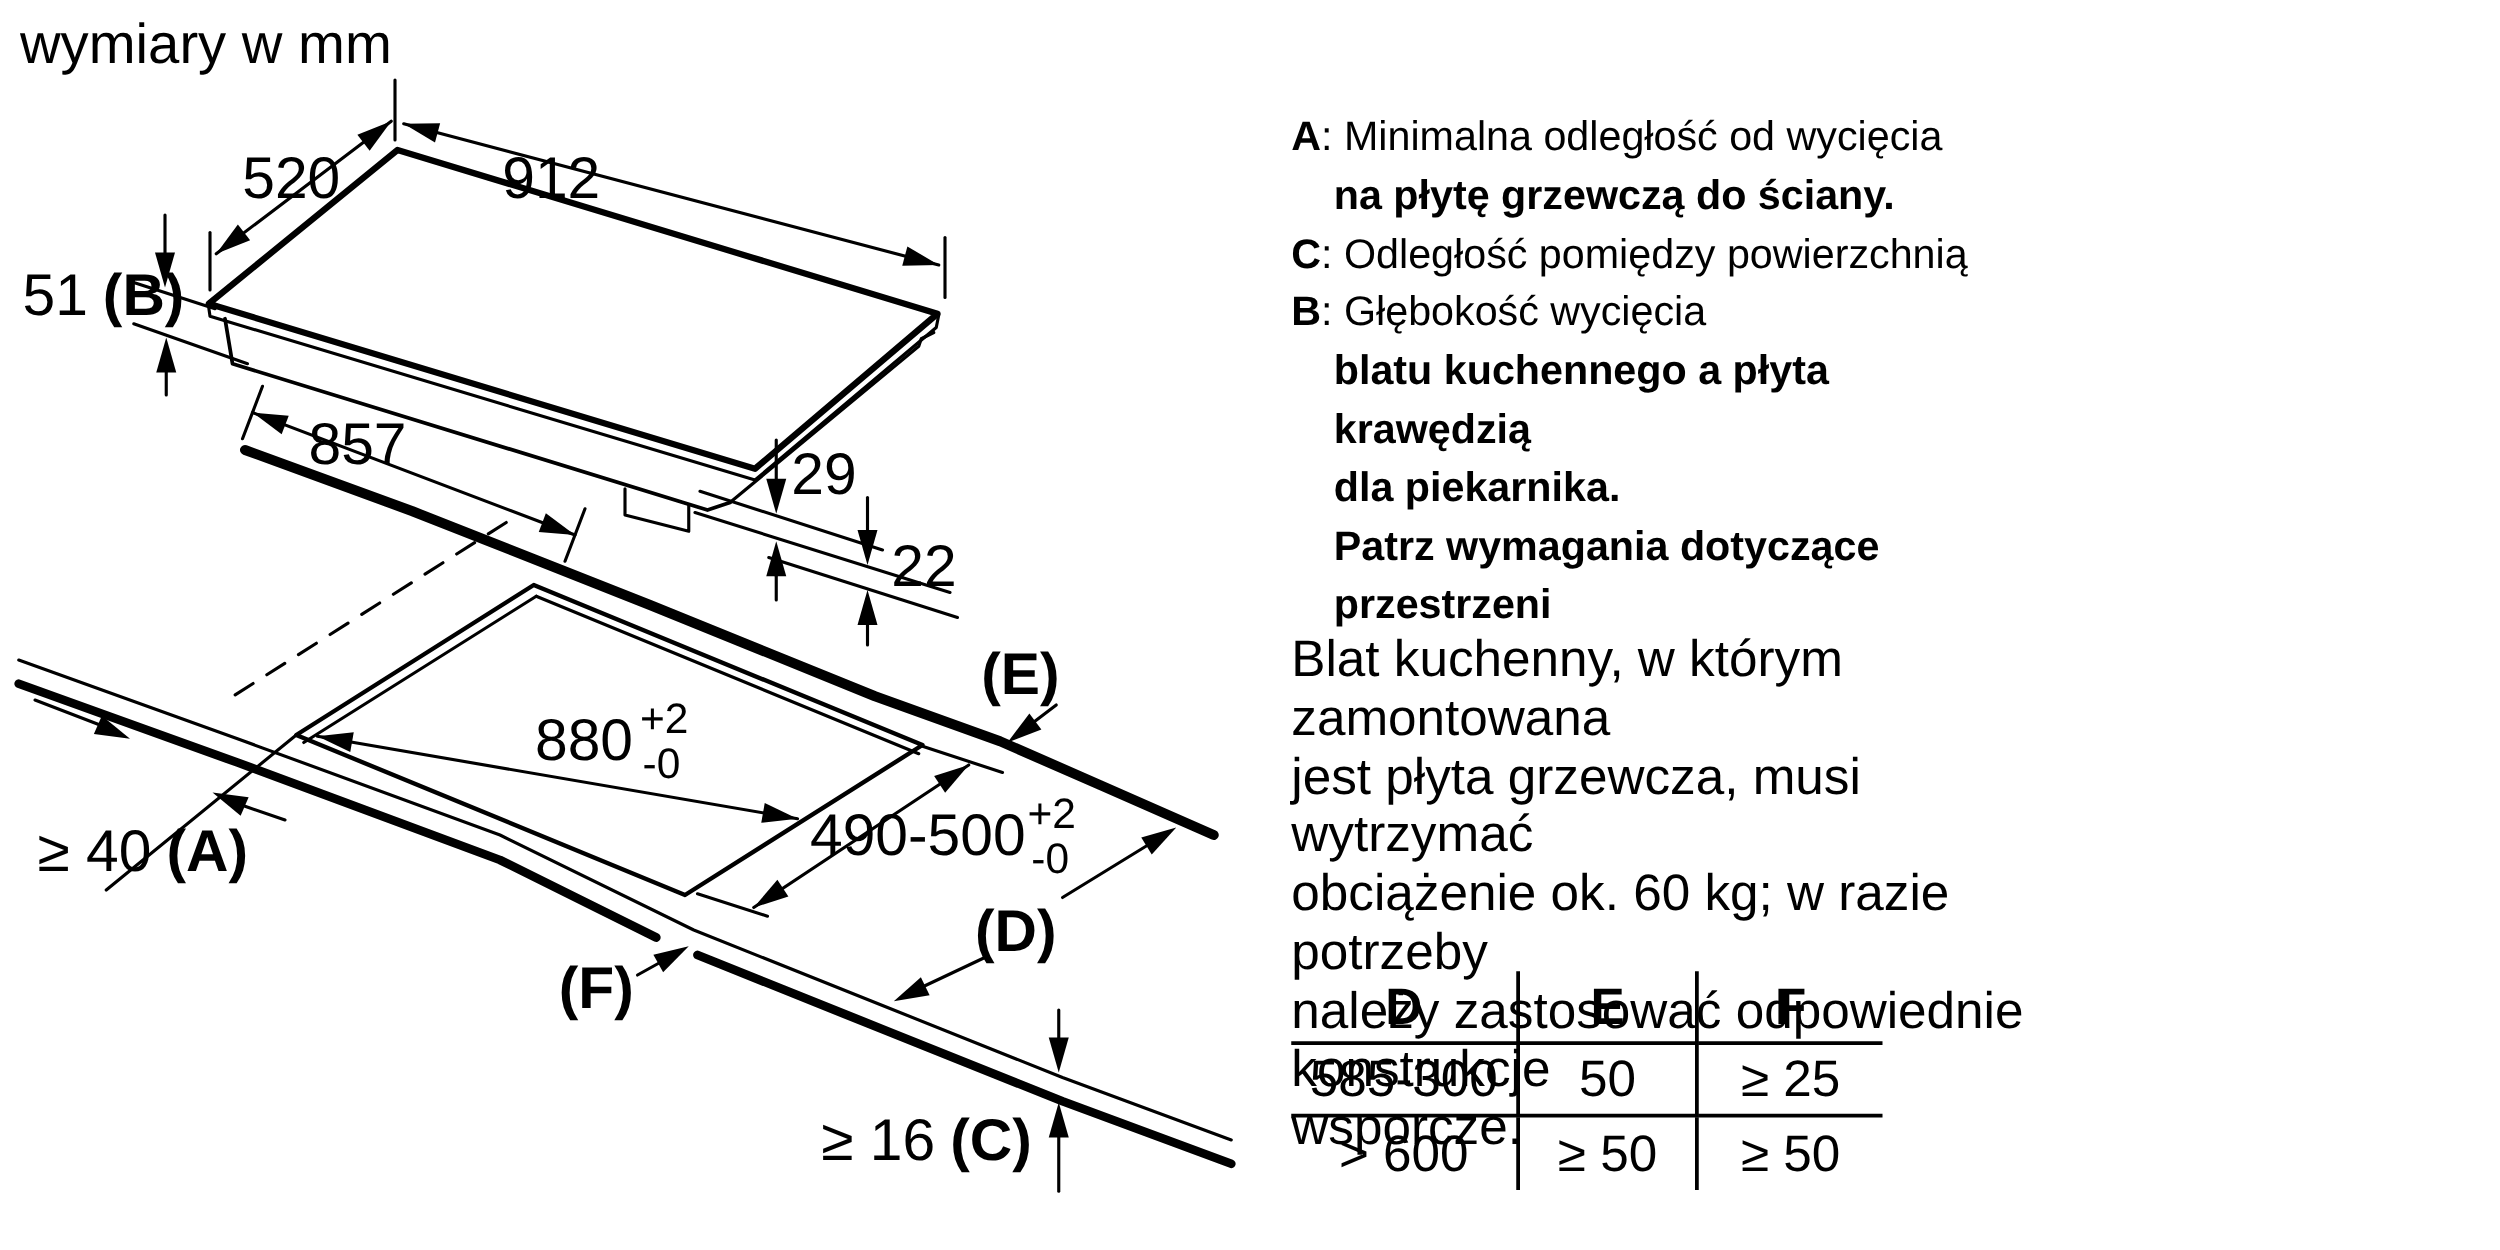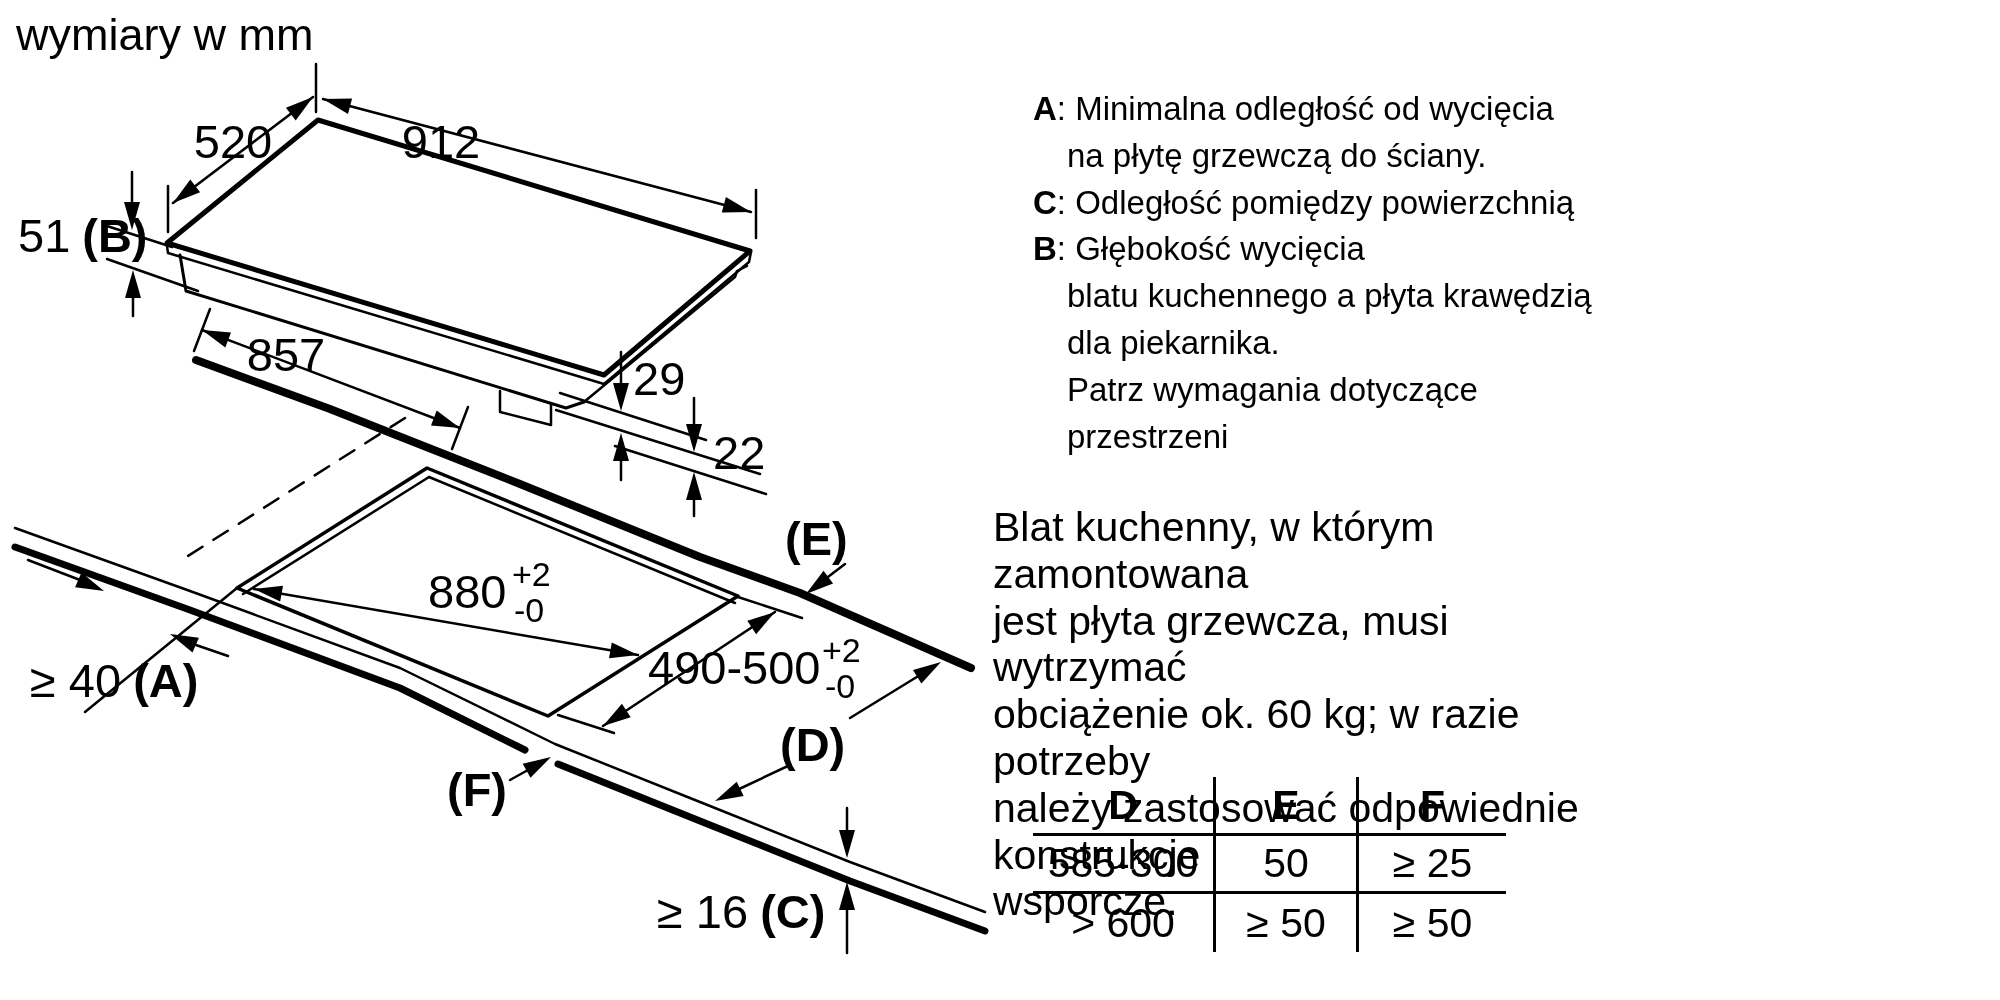--- a/index.html
+++ b/index.html
@@ -14,24 +14,24 @@
   #drawing{position:absolute;left:0;top:0;}
   .page-title{
     position:absolute;left:16px;top:10px;
     font-size:45px;line-height:1.1;text-align:center;
   }
   
   .legend{
     position:absolute;left:1033px;top:86px;width:560px;
     font-size:33px;line-height:46.8px;
   }
-  .legend .cont{padding-left:34px;}
+  .legend .cont{padding-left:34px;font-weight:bold;}
   .legend b{font-weight:bold;}
   .note{
-    position:absolute;left:993px;top:504px;width:620px;
+    position:absolute;left:1033px;top:504px;width:620px;
     font-size:41px;line-height:46.8px;
   }
   
   .dim-table{
     position:absolute;left:1033px;top:777px;
     display:grid;
     grid-template-columns:183px 143px 147px;
     grid-template-rows:59px 58px 58px;
     font-size:41px;
   }

